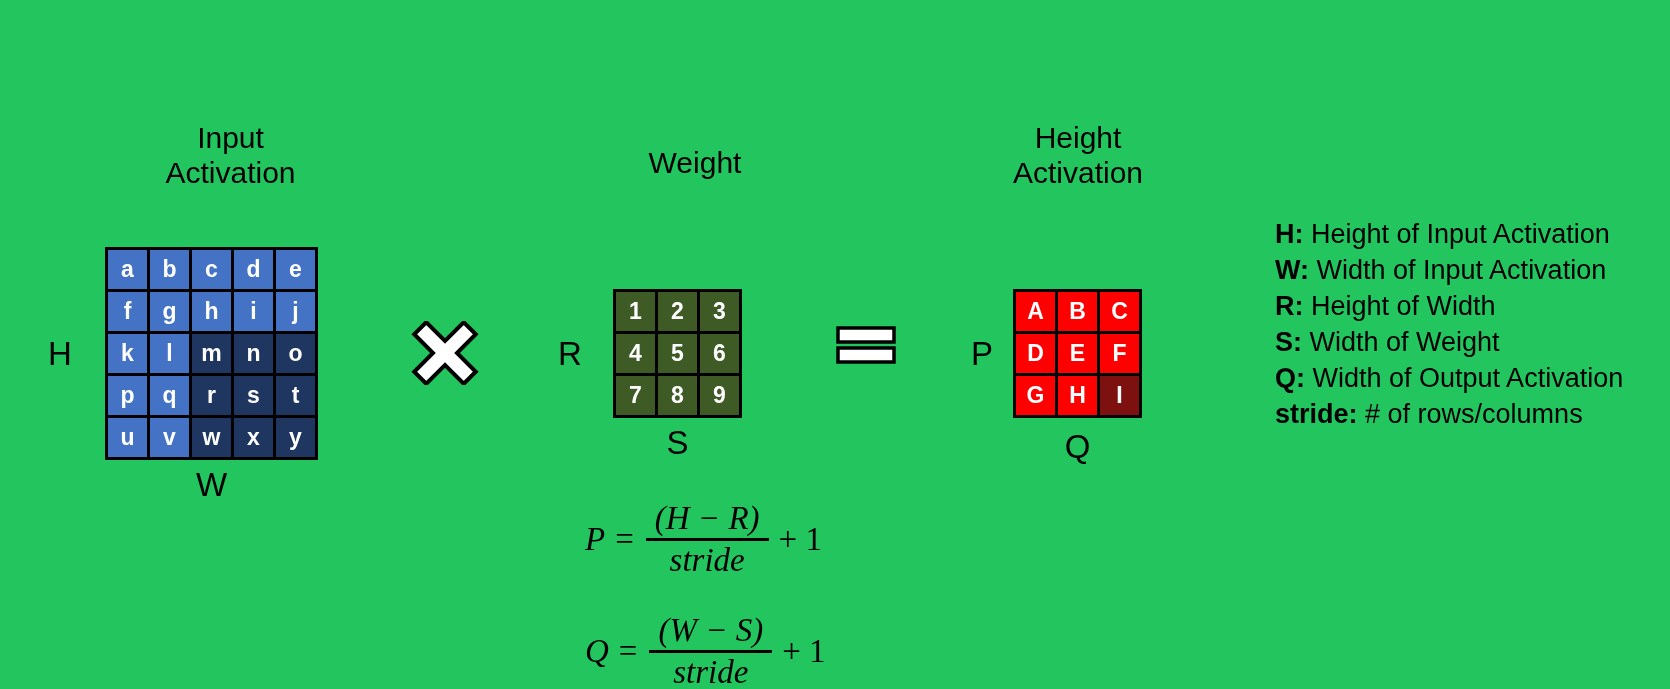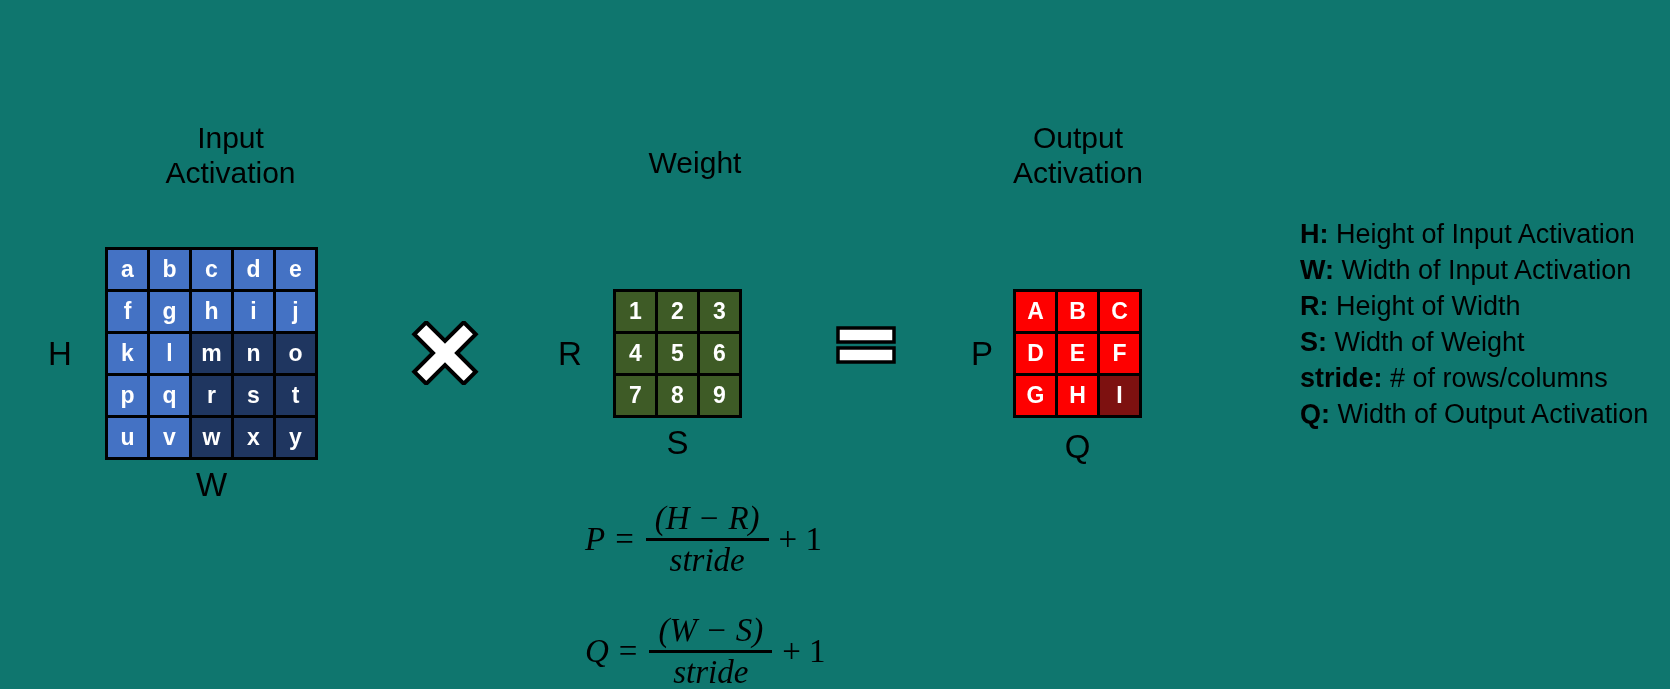--- a/index.html
+++ b/index.html
@@ -1,17 +1,17 @@
 <!DOCTYPE html>
 <html><head>
 <meta charset="utf-8">
 <style>
   html,body { margin:0; padding:0; background:#ffffff; }
   .canvas {
-    position:relative; width:1670px; height:689px; background:#0f766e;
+    position:relative; width:1670px; height:689px; background:#22c55e;
     font-family:"Liberation Sans", sans-serif; color:#000; overflow:hidden;
   }
   .title {
     position:absolute; text-align:center; font-size:30px; line-height:35px; color:#000;
   }
   .dimlabel {
     position:absolute; display:flex; align-items:center; justify-content:center;
     font-size:33px; color:#000;
   }
   .grid {
@@ -101,44 +101,44 @@
       <div class="cell" style="background: rgb(62, 91, 38); color: rgb(255, 255, 255);">9</div>
     </div>
   <div class="dimlabel" style="left:613px; top:424px; width:129px;">S</div>
 
   <svg class="op" style="left:835px; top:325px;" width="62" height="42" viewBox="0 0 62 42">
     <rect x="3" y="3" width="56" height="14" fill="#FFFFFF" stroke="#000000" stroke-width="3.5"></rect>
     <rect x="3" y="23" width="56" height="14" fill="#FFFFFF" stroke="#000000" stroke-width="3.5"></rect>
   </svg>
 
   <div class="title" style="left:953px; top:120px; width:250px;">
-    <div>Output</div>
+    <div>Height</div>
     <div>Activation</div>
   </div>
   <div class="dimlabel" style="left:952px; top:289px; width:60px; height:129px;">P</div>
   <div class="grid" style="left: 1013px; top: 289px; grid-template-columns: repeat(3, 39px); background: rgb(0, 0, 0);">
       <div class="cell" style="background: rgb(254, 0, 0); color: rgb(255, 255, 255);">A</div>
       <div class="cell" style="background: rgb(254, 0, 0); color: rgb(255, 255, 255);">B</div>
       <div class="cell" style="background: rgb(254, 0, 0); color: rgb(255, 255, 255);">C</div>
       <div class="cell" style="background: rgb(254, 0, 0); color: rgb(255, 255, 255);">D</div>
       <div class="cell" style="background: rgb(254, 0, 0); color: rgb(255, 255, 255);">E</div>
       <div class="cell" style="background: rgb(254, 0, 0); color: rgb(255, 255, 255);">F</div>
       <div class="cell" style="background: rgb(254, 0, 0); color: rgb(255, 255, 255);">G</div>
       <div class="cell" style="background: rgb(254, 0, 0); color: rgb(255, 255, 255);">H</div>
       <div class="cell" style="background: rgb(125, 17, 16); color: rgb(255, 255, 255);">I</div>
     </div>
   <div class="dimlabel" style="left:1013px; top:428px; width:129px;">Q</div>
 
-  <div class="legend" style="left:1275px; top:216px;margin-left:25px;">
+  <div class="legend" style="left:1275px; top:216px;">
       <div class="legend-line"><b>H:</b> <span>Height of Input Activation</span></div>
       <div class="legend-line"><b>W:</b> <span>Width of Input Activation</span></div>
       <div class="legend-line"><b>R:</b> <span>Height of Width</span></div>
       <div class="legend-line"><b>S:</b> <span>Width of Weight</span></div>
+      <div class="legend-line"><b>Q:</b> <span>Width of Output Activation</span></div>
       <div class="legend-line"><b>stride:</b> <span># of rows/columns</span></div>
-      <div class="legend-line"><b>Q:</b> <span>Width of Output Activation</span></div>
     </div>
 
   <div class="formula" style="left:585px; top:500px;">
     <span class="f-var">P</span>
     <span class="f-eq">=</span>
     <span class="frac">
       <span class="num">(H − R)</span>
       <span class="den">stride</span>
     </span>
     <span class="f-suffix">+ 1</span>

